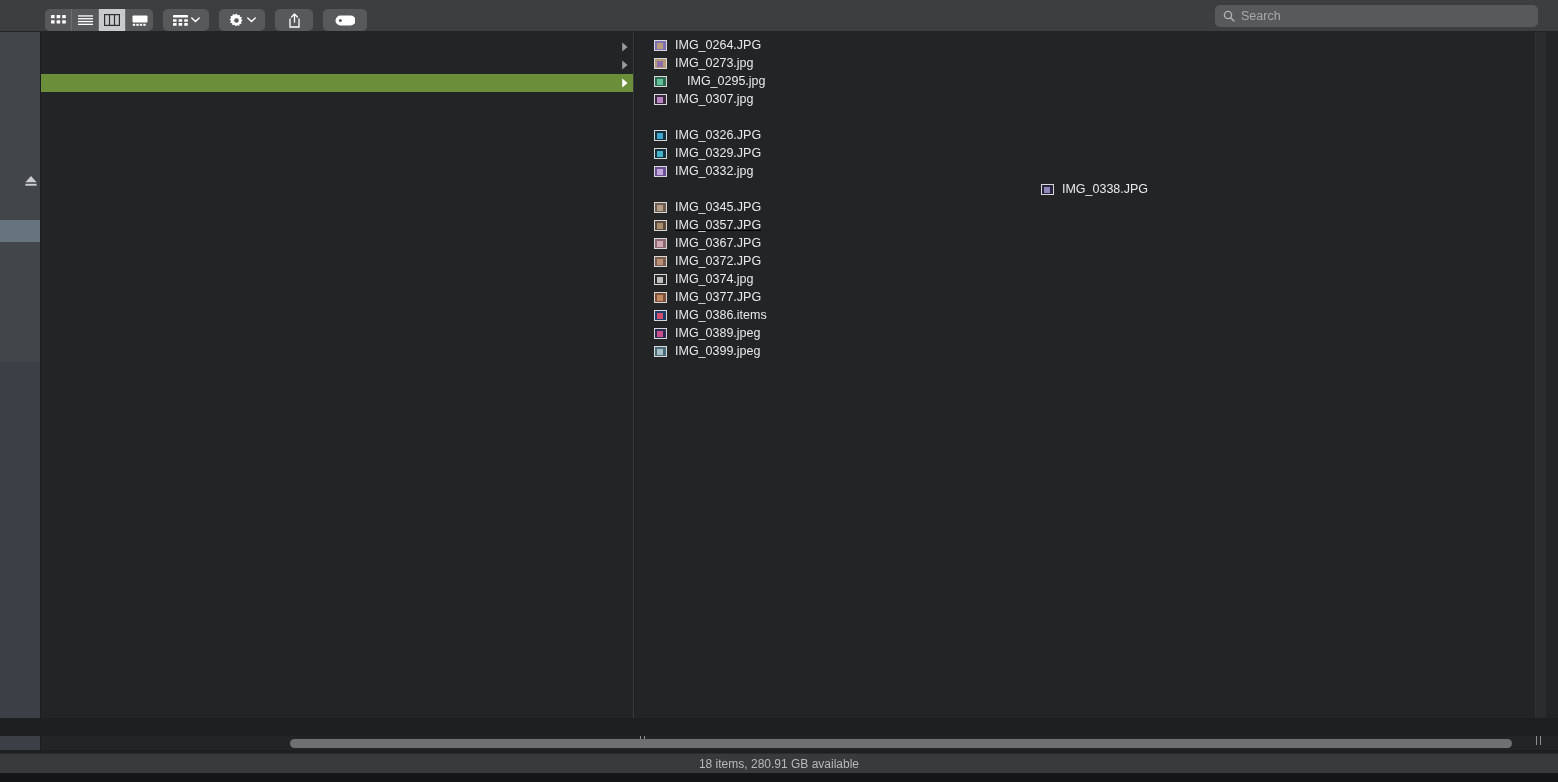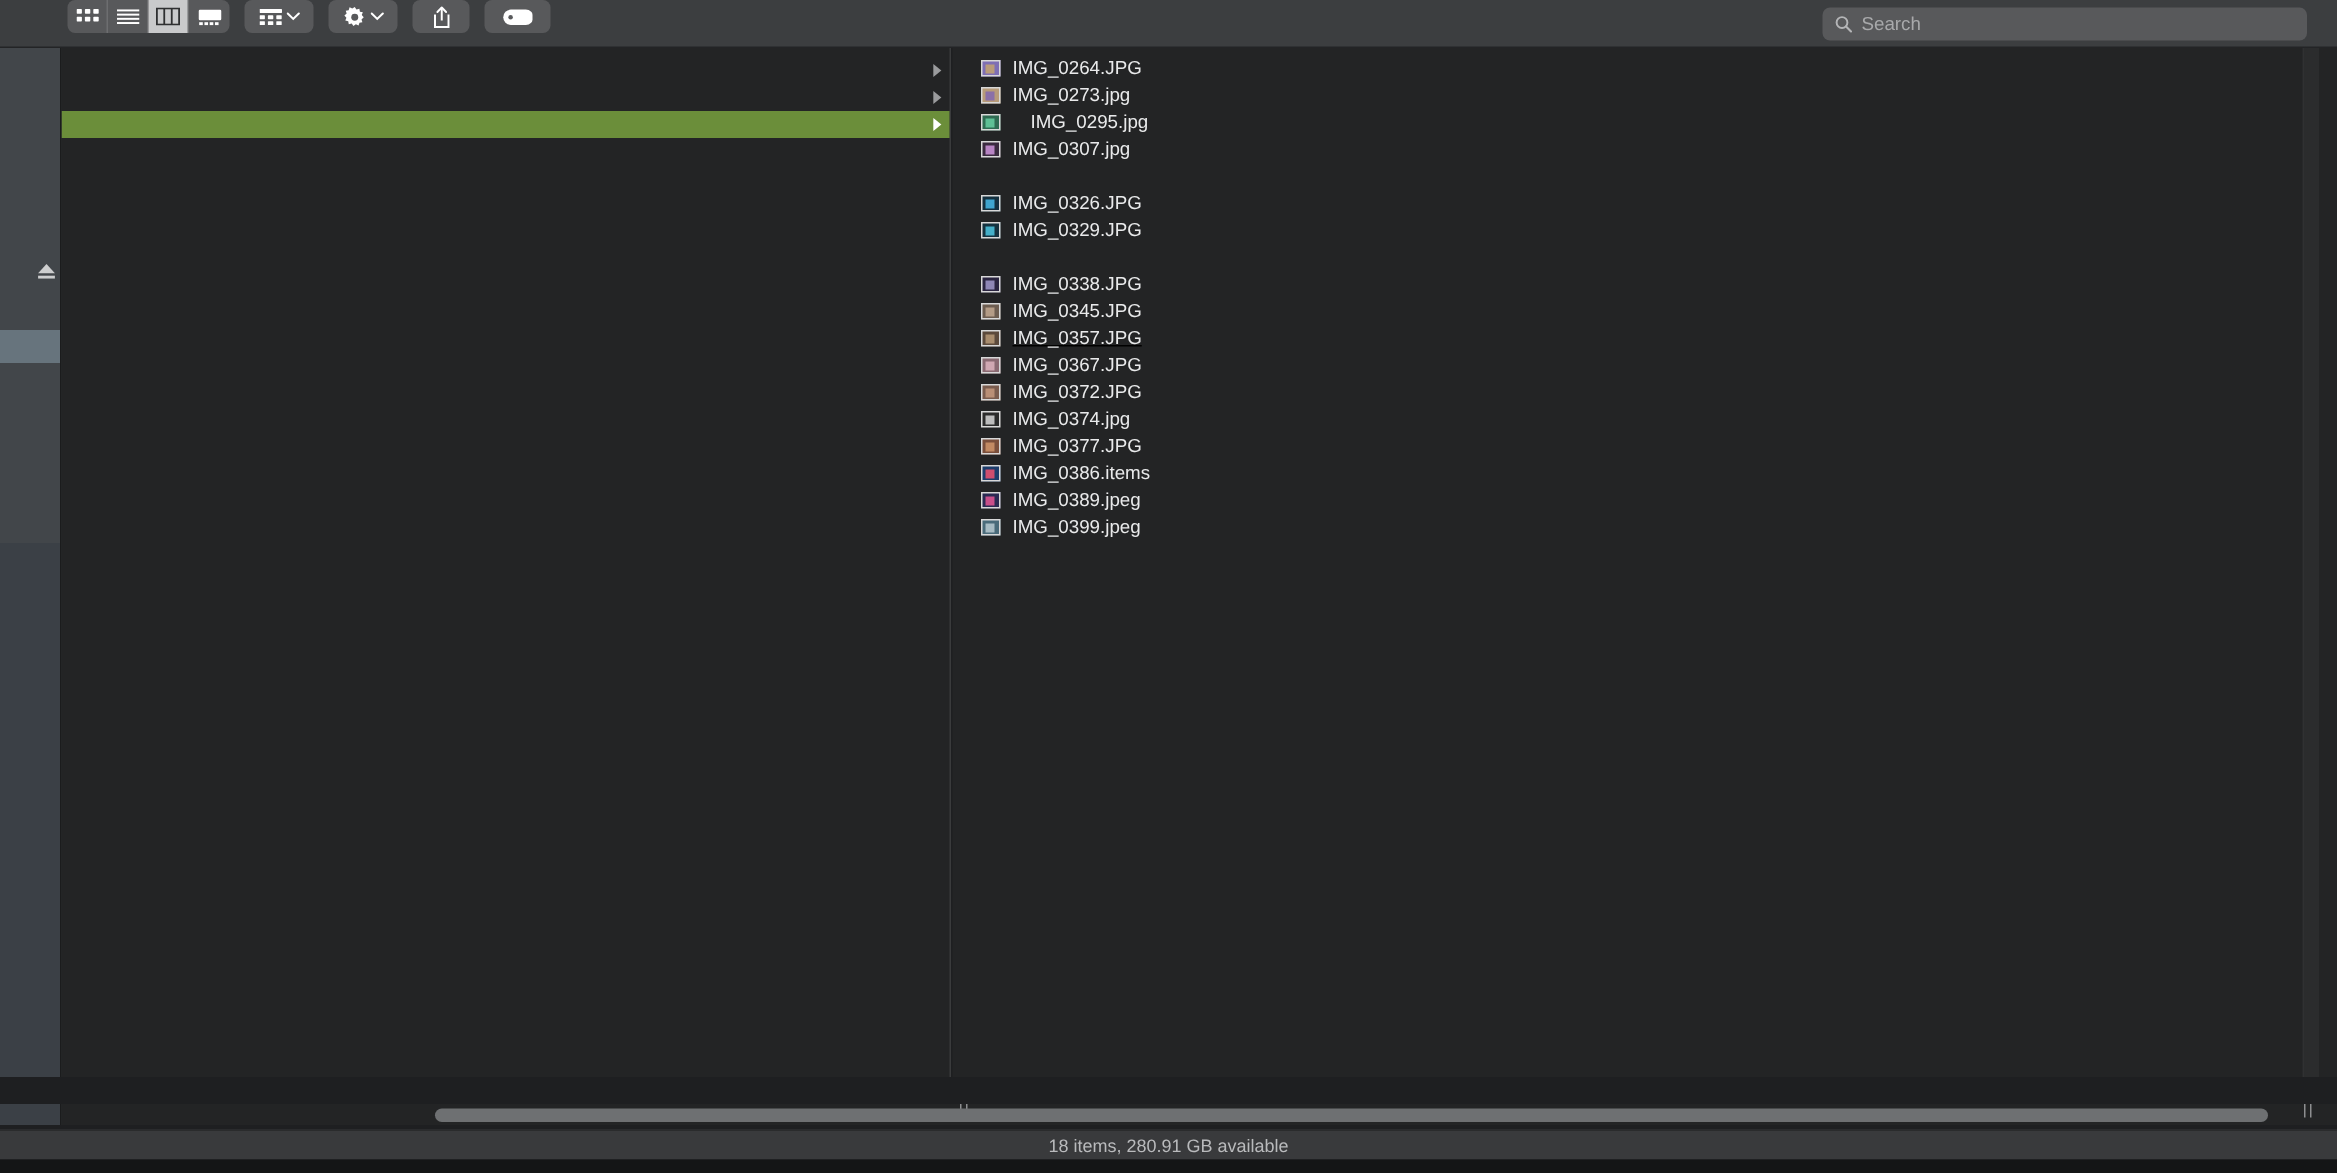--- a/index.html
+++ b/index.html
@@ -11,21 +11,21 @@
   }
 
   
   .window { position:relative; width:1558px; height:782px; background:#1e1f21; }
 
   
   .toolbar {
     position:absolute; left:0; top:0; width:1558px; height:32px;
     background:#3c3e40;
     border-bottom:1px solid #232426;
-    display:flex; align-items:flex-start;
+    display:flex; align-items:flex-end;
   }
   .tb-left { display:flex; align-items:center; margin-left:45px; gap:10px; }
 
   .seg { display:flex; height:22px; border-radius:5px; overflow:hidden;
          background:#58595b; }
   .seg .sb {
     width:27px; height:22px; display:flex; align-items:center; justify-content:center;
     border-right:1px solid #6d6e70; cursor:default;
   }
   .seg .sb:last-child { border-right:none; }
@@ -323,21 +323,27 @@
             <i style="left: 2px; top: 2px; width: 6px; height: 6px; background: rgb(63, 165, 207);"></i>
           </div>
           <span class="fname">IMG_0326.JPG</span>
         </div>
         <div class="frow" style="top: 112px;">
           <div class="thumb" style="background: rgb(21, 50, 63);">
             <i style="left: 2px; top: 2px; width: 6px; height: 6px; background: rgb(69, 176, 201);"></i>
           </div>
           <span class="fname">IMG_0329.JPG</span>
         </div>
-        <div class="frow" style="top: 148px;">
+        <div class="frow" style="top: 130px;">
+          <div class="thumb" style="background: rgb(107, 79, 147);">
+            <i style="left: 2px; top: 2px; width: 6px; height: 6px; background: rgb(192, 166, 216);"></i>
+          </div>
+          <span class="fname">IMG_0332.jpg</span>
+        </div>
+        <div class="frow" style="top: 148px; justify-content: center;">
           <div class="thumb" style="background: rgb(42, 36, 64);">
             <i style="left: 2px; top: 2px; width: 6px; height: 6px; background: rgb(142, 134, 181);"></i>
           </div>
           <span class="fname">IMG_0338.JPG</span>
         </div>
         <div class="frow" style="top: 166px;">
           <div class="thumb" style="background: rgb(109, 93, 80);">
             <i style="left: 2px; top: 2px; width: 6px; height: 6px; background: rgb(180, 156, 134);"></i>
           </div>
           <span class="fname">IMG_0345.JPG</span>

